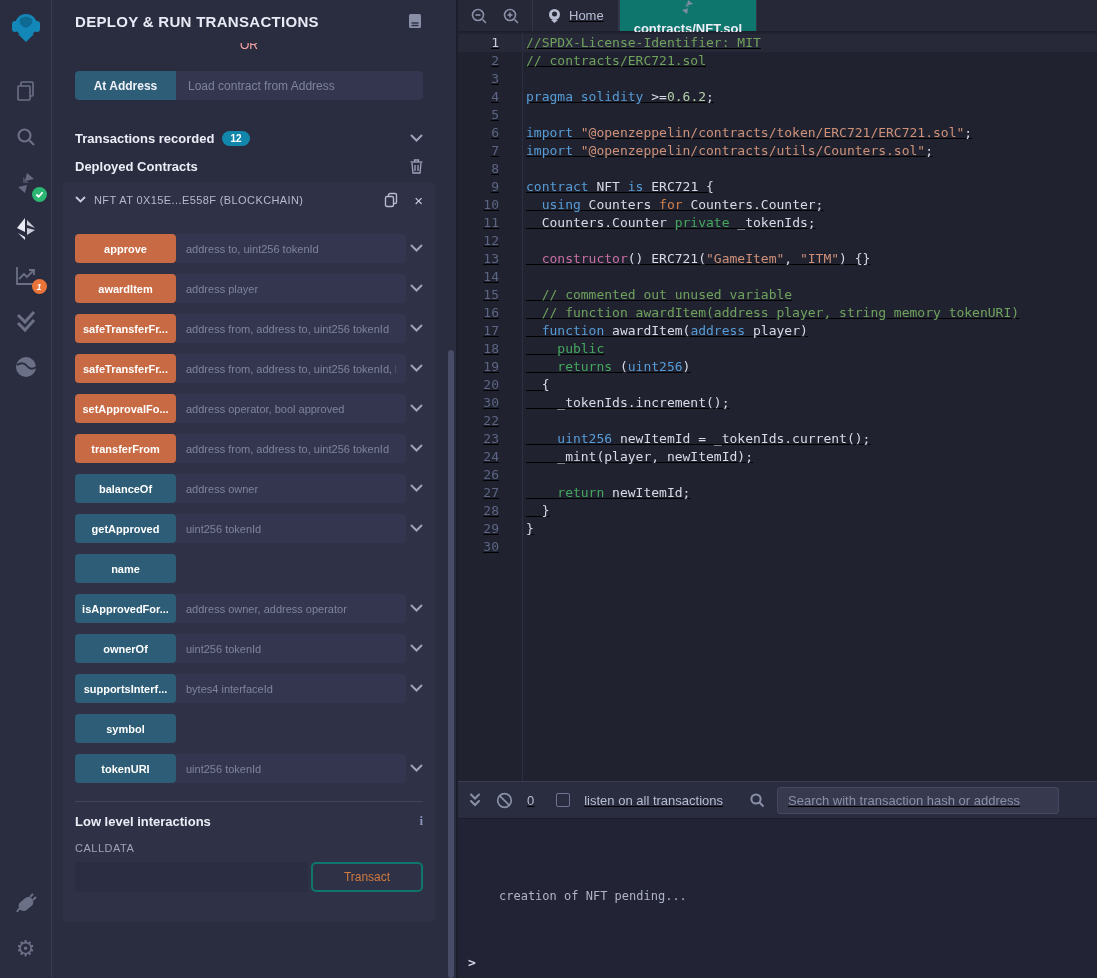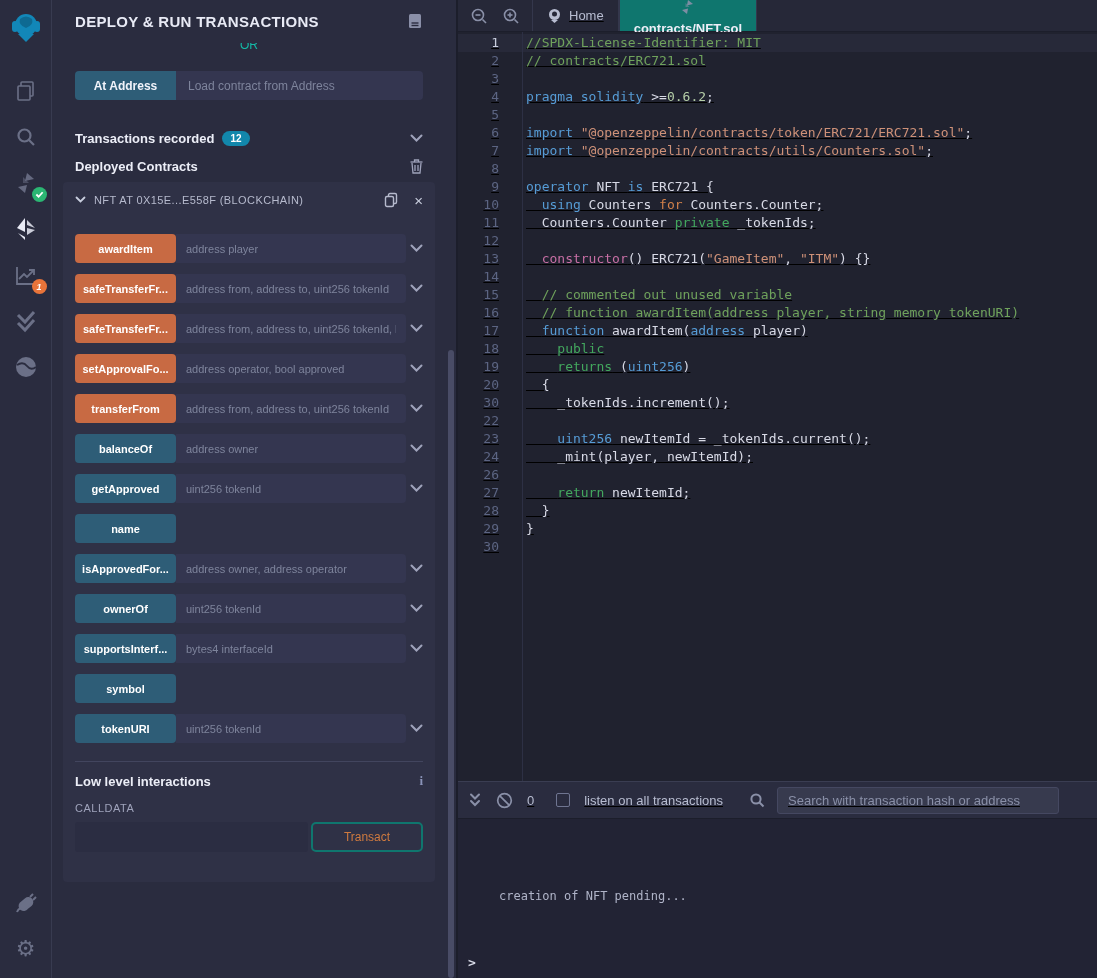--- a/index.html
+++ b/index.html
@@ -19,21 +19,21 @@
     font-size:9px; font-weight:bold; color:#fff; font-style:italic; }
   .spacer { flex:1; }
 
   
   .sidepanel { width:406px; background:#2a2c3f; position:relative; flex-shrink:0;
     border-right:2px solid #1c1e2b; overflow:hidden; }
   .sp-inner { padding:0 33px 0 23px; }
   .sp-header { display:flex; justify-content:space-between; align-items:center; padding-top:12px; }
   .sp-title { color:#e8eaf5; font-size:15px; font-weight:bold; letter-spacing:.3px; }
   .or-wrap { height:11px; overflow:hidden; margin-top:13px; text-align:center; }
-  .or-text { color:#14b8a6; font-size:12px; margin-top:-5px; display:block; }
+  .or-text { color:#fca5a5; font-size:12px; margin-top:-5px; display:block; }
   .ataddr-row { display:flex; margin-top:17px; height:29px; border-radius:4px; overflow:hidden; }
   .ataddr-btn { width:101px; background:#2e5d77; color:#f1f3fa; border:none; font-size:12px;
     font-weight:bold; cursor:pointer; font-family:inherit; }
   .ataddr-input { flex:1; background:#343650; border:none; outline:none; color:#d8dae6;
     font-size:12px; padding:0 12px; font-family:inherit; }
   .ataddr-input::placeholder { color:#7e849c; }
   .section-row { display:flex; align-items:center; margin-top:31px; }
   .section-row.second { margin-top:13px; }
   .section-label { color:#eceef7; font-size:13px; font-weight:bold; }
   .count-badge { background:#1287ab; color:#fff; font-size:10px; font-weight:bold;
@@ -252,20 +252,29 @@
               <svg width="14" height="16" viewBox="0 0 14 16" fill="none" stroke="#b6bacd" stroke-width="1.4">
                 <rect x="4.5" y="1.5" width="8" height="10" rx="1.5"></rect>
                 <rect x="1.5" y="4.5" width="8" height="10" rx="1.5" fill="#2f3146"></rect>
               </svg>
             </span>
             <span class="x">×</span>
           </span>
         </div>
         <div class="fn-list">
             <div class="fn-row">
+              <button class="fn-btn write">approve</button>
+              <input class="fn-input" placeholder="address to, uint256 tokenId" style="">
+              <span class="fn-chev">
+                <svg width="13" height="9" viewBox="0 0 13 9" fill="none" stroke="#9fa3bb" stroke-width="2" stroke-linecap="round">
+                  <polyline points="1.5,1.5 6.5,6.5 11.5,1.5"></polyline>
+                </svg>
+              </span>
+            </div>
+            <div class="fn-row">
               <button class="fn-btn write">awardItem</button>
               <input class="fn-input" placeholder="address player" style="">
               <span class="fn-chev">
                 <svg width="13" height="9" viewBox="0 0 13 9" fill="none" stroke="#9fa3bb" stroke-width="2" stroke-linecap="round">
                   <polyline points="1.5,1.5 6.5,6.5 11.5,1.5"></polyline>
                 </svg>
               </span>
             </div>
             <div class="fn-row">
               <button class="fn-btn write">safeTransferFr...</button>
@@ -426,21 +435,21 @@
       <div class="gutter-line"></div>
       <div>
           <div class="code-line hl"><span class="ln">1</span><span class="lc"><span class="tk-cm">//SPDX-License-Identifier: MIT</span></span></div>
           <div class="code-line"><span class="ln">2</span><span class="lc"><span class="tk-cm">// contracts/ERC721.sol</span></span></div>
           <div class="code-line"><span class="ln">3</span><span class="lc"></span></div>
           <div class="code-line"><span class="ln">4</span><span class="lc"><span class="tk-kw">pragma</span><span class="tk-pl"> </span><span class="tk-kw">solidity</span><span class="tk-pl"> &gt;=</span><span class="tk-num">0.6.2</span><span class="tk-pl">;</span></span></div>
           <div class="code-line"><span class="ln">5</span><span class="lc"></span></div>
           <div class="code-line"><span class="ln">6</span><span class="lc"><span class="tk-kw">import</span><span class="tk-pl"> </span><span class="tk-str">"@openzeppelin/contracts/token/ERC721/ERC721.sol"</span><span class="tk-pl">;</span></span></div>
           <div class="code-line"><span class="ln">7</span><span class="lc"><span class="tk-kw">import</span><span class="tk-pl"> </span><span class="tk-str">"@openzeppelin/contracts/utils/Counters.sol"</span><span class="tk-pl">;</span></span></div>
           <div class="code-line"><span class="ln">8</span><span class="lc"></span></div>
-          <div class="code-line"><span class="ln">9</span><span class="lc"><span class="tk-kw">operator</span><span class="tk-pl"> NFT </span><span class="tk-kw">is</span><span class="tk-pl"> ERC721 {</span></span></div>
+          <div class="code-line"><span class="ln">9</span><span class="lc"><span class="tk-kw">contract</span><span class="tk-pl"> NFT </span><span class="tk-kw">is</span><span class="tk-pl"> ERC721 {</span></span></div>
           <div class="code-line"><span class="ln">10</span><span class="lc"><span class="tk-pl">  </span><span class="tk-kw">using</span><span class="tk-pl"> Counters </span><span class="tk-kwo">for</span><span class="tk-pl"> Counters.Counter;</span></span></div>
           <div class="code-line"><span class="ln">11</span><span class="lc"><span class="tk-pl">  Counters.Counter </span><span class="tk-grn">private</span><span class="tk-pl"> _tokenIds;</span></span></div>
           <div class="code-line"><span class="ln">12</span><span class="lc"></span></div>
           <div class="code-line"><span class="ln">13</span><span class="lc"><span class="tk-pl">  </span><span class="tk-mag">constructor</span><span class="tk-pl">() ERC721(</span><span class="tk-str">"GameItem"</span><span class="tk-pl">, </span><span class="tk-str">"ITM"</span><span class="tk-pl">) {}</span></span></div>
           <div class="code-line"><span class="ln">14</span><span class="lc"></span></div>
           <div class="code-line"><span class="ln">15</span><span class="lc"><span class="tk-pl">  </span><span class="tk-cm">// commented out unused variable</span></span></div>
           <div class="code-line"><span class="ln">16</span><span class="lc"><span class="tk-pl">  </span><span class="tk-cm">// function awardItem(address player, string memory tokenURI)</span></span></div>
           <div class="code-line"><span class="ln">17</span><span class="lc"><span class="tk-pl">  </span><span class="tk-kw">function</span><span class="tk-pl"> awardItem(</span><span class="tk-kw">address</span><span class="tk-pl"> player)</span></span></div>
           <div class="code-line"><span class="ln">18</span><span class="lc"><span class="tk-pl">    </span><span class="tk-grn">public</span></span></div>
           <div class="code-line"><span class="ln">19</span><span class="lc"><span class="tk-pl">    </span><span class="tk-grn">returns</span><span class="tk-pl"> (</span><span class="tk-kw">uint256</span><span class="tk-pl">)</span></span></div>

